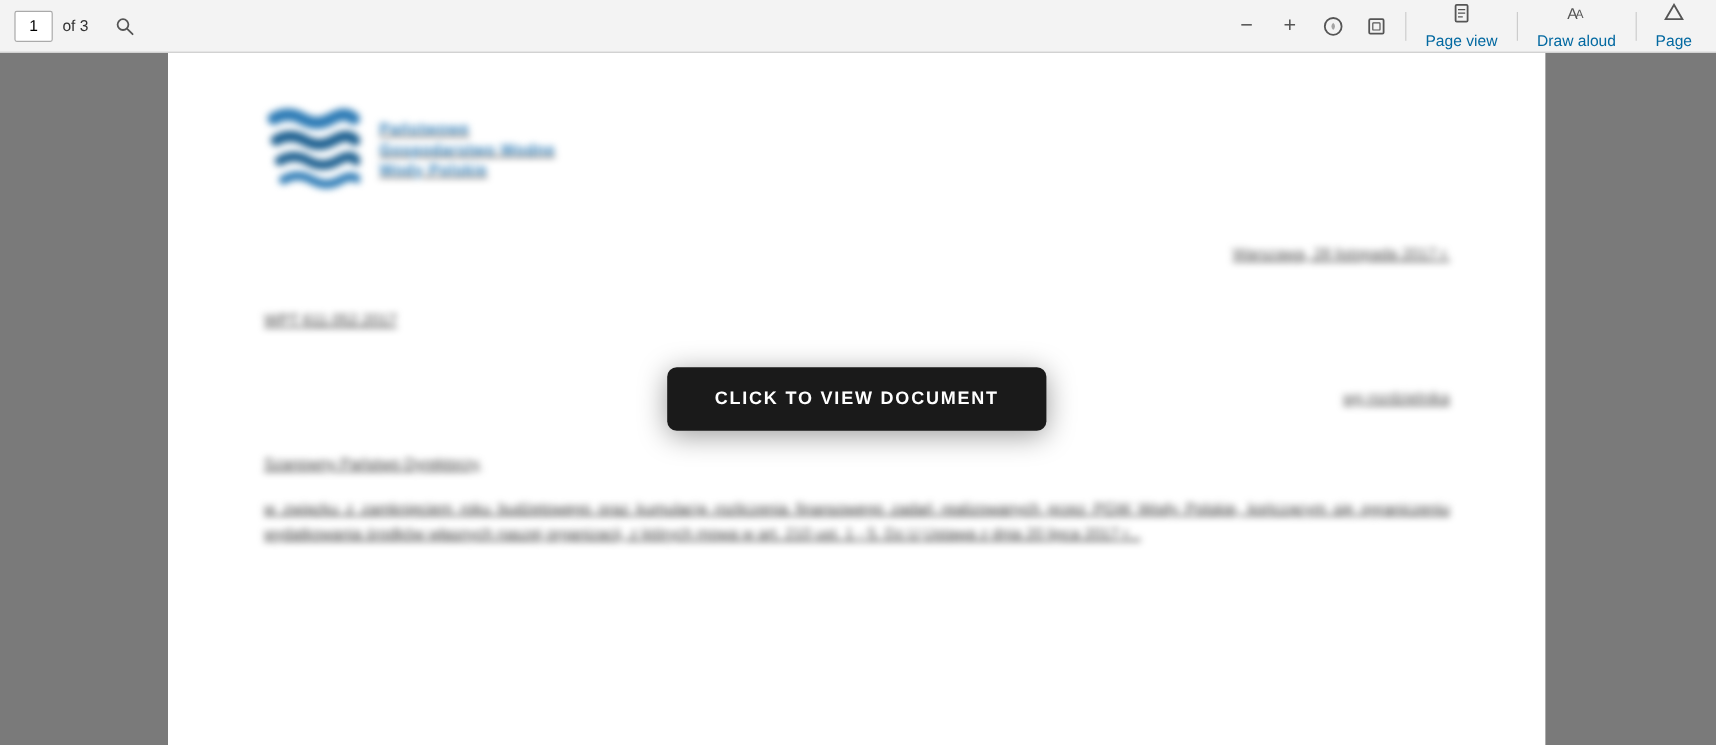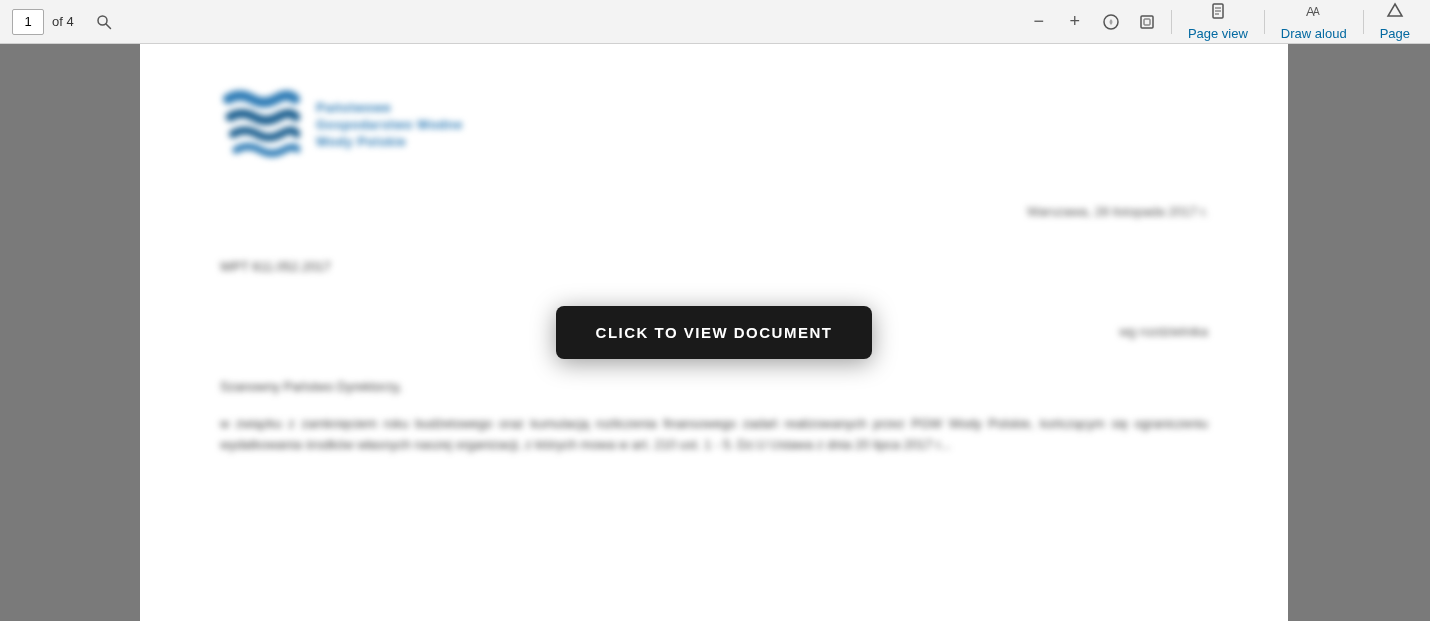--- a/index.html
+++ b/index.html
@@ -117,20 +117,21 @@
     }
 
     
     .document-page {
       width: 1148px;
       min-height: 577px;
       background: #fff;
       position: relative;
       padding: 40px 80px 40px 80px;
       filter: blur(0px);
+      text-decoration: underline;
     }
 
     
     .blurred-section {
       filter: blur(3px);
       user-select: none;
     }
 
     
     .logo-area {
@@ -221,21 +222,21 @@
     .logo-svg {
       width: 80px;
       height: 80px;
     }
   </style>
 </head>
 <body>
 
 <div class="toolbar">
   <input class="page-input" type="text" value="1" style="">
-  <span class="of-label">of 4</span>
+  <span class="of-label">of 3</span>
 
   <button class="toolbar-icon-btn" title="Search">
     <svg width="16" height="16" viewBox="0 0 16 16" fill="none">
       <circle cx="6.5" cy="6.5" r="4.5" stroke="#555" stroke-width="1.5"></circle>
       <line x1="10" y1="10" x2="14.5" y2="14.5" stroke="#555" stroke-width="1.5" stroke-linecap="round"></line>
     </svg>
   </button>
 
   <div class="toolbar-right">
     <button class="toolbar-icon-btn">

